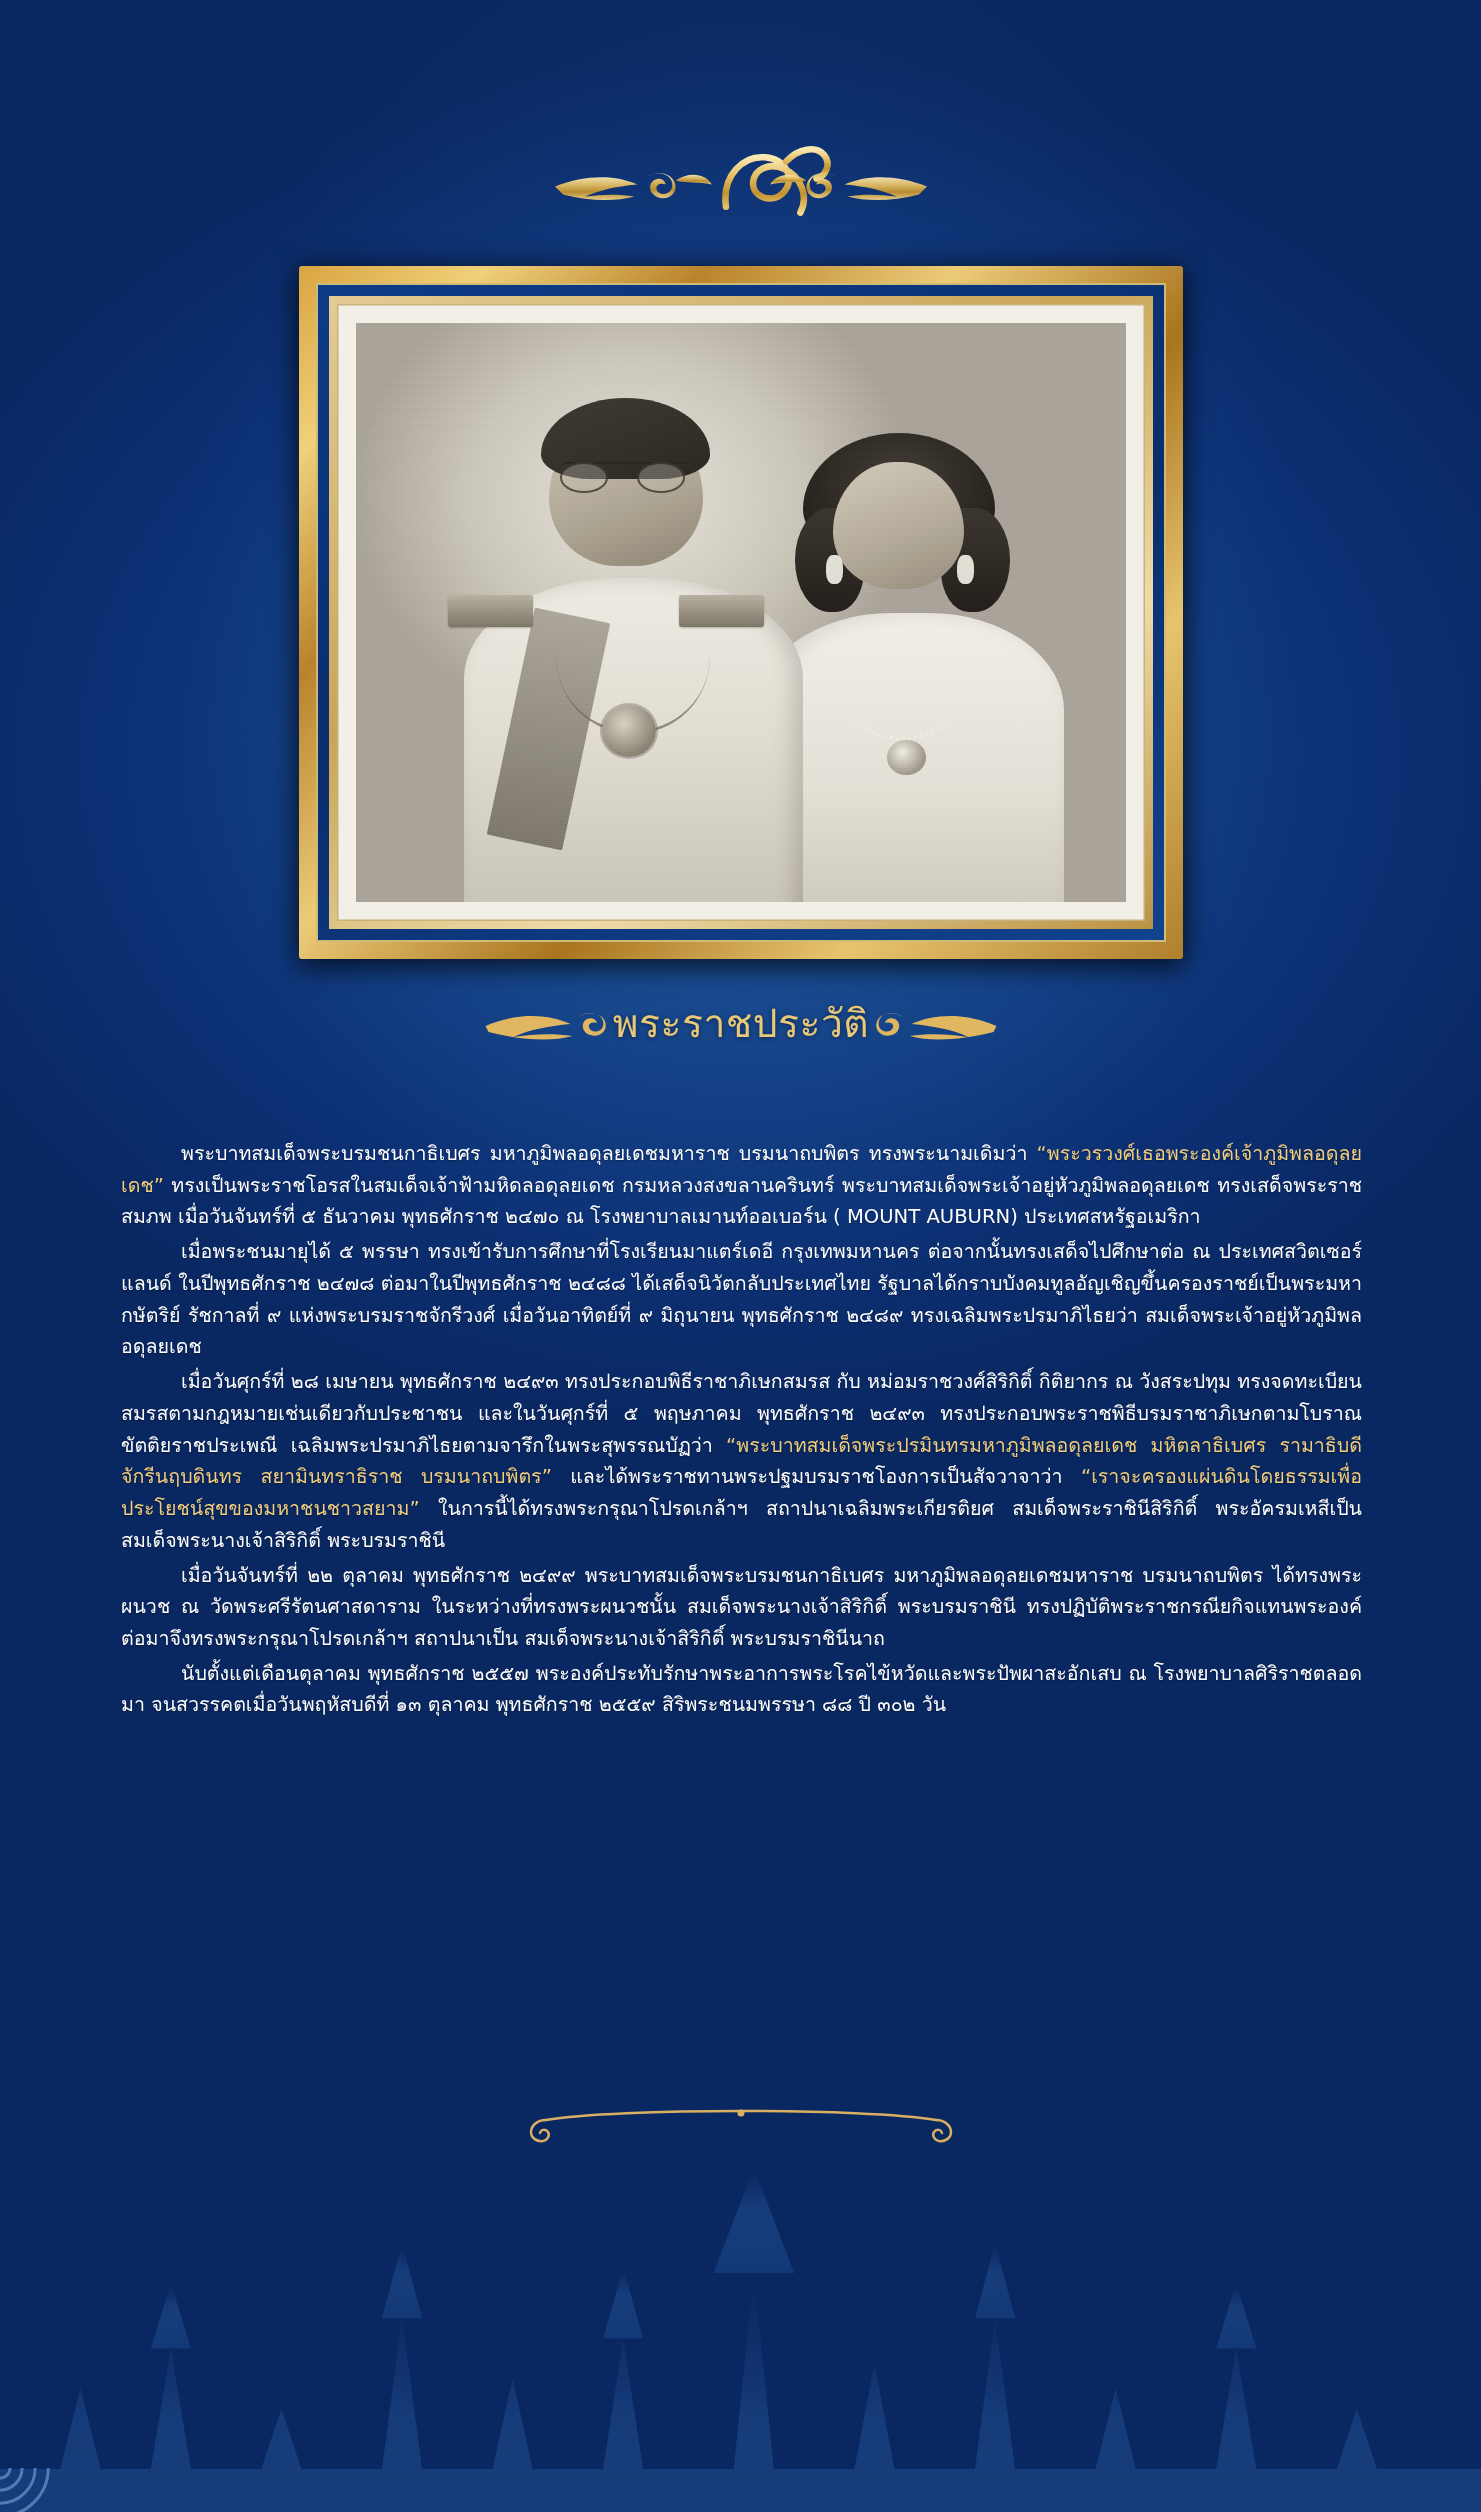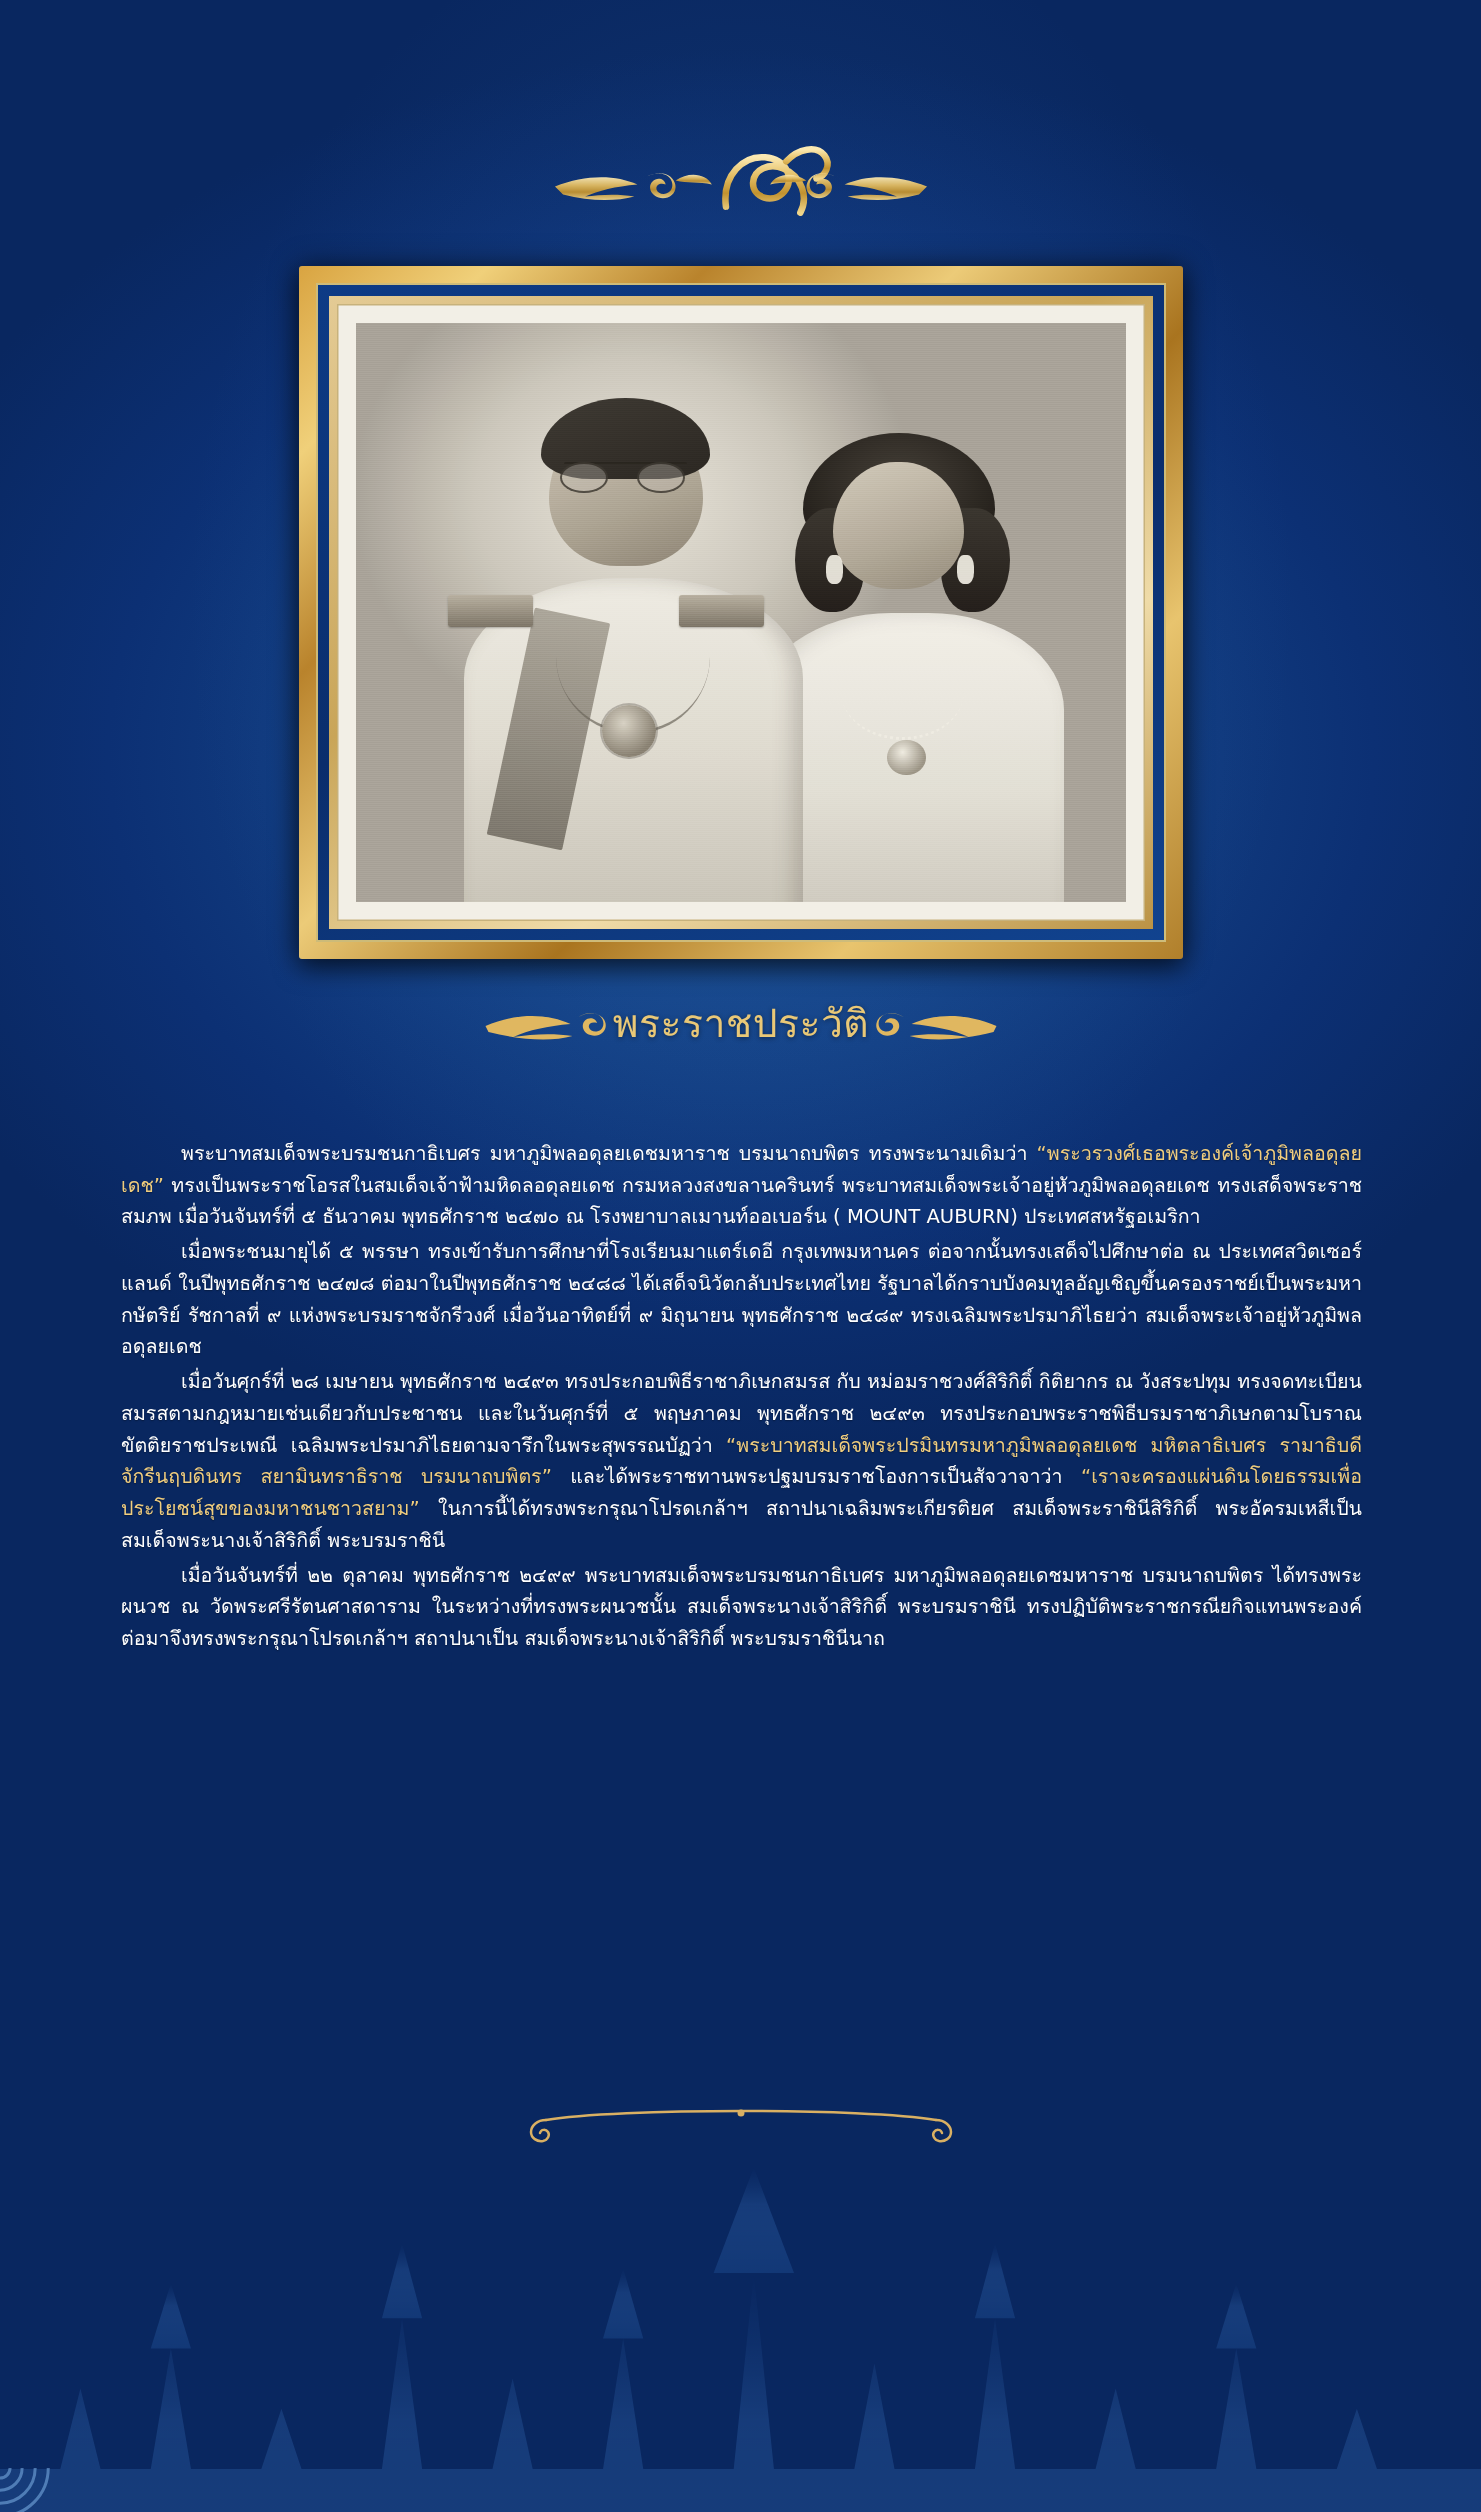--- a/index.html
+++ b/index.html
@@ -329,20 +329,21 @@
         <path d="M196 34 c20 -13 46 -9 53 9 c7 18 -11 33 -29 27 c-15 -4 -20 -20 -11 -29 c8 -8 22 -5 24 5 c-11 -3 -18 2 -16 9 c3 9 16 11 24 4 c9 -9 5 -26 -9 -31 c-13 -5 -27 0 -36 6 Z"></path>
       </g>
     </svg>
   </div>
 
   <div class="body-block" id="body-block">
       <div class="para"><span>พระบาทสมเด็จพระบรมชนกาธิเบศร  มหาภูมิพลอดุลยเดชมหาราช  บรมนาถบพิตร  ทรงพระนามเดิมว่า </span><span class="gold">“พระวรวงศ์เธอพระองค์เจ้าภูมิพลอดุลยเดช”</span><span> ทรงเป็นพระราชโอรสในสมเด็จเจ้าฟ้ามหิดลอดุลยเดช กรมหลวงสงขลานครินทร์ พระบาทสมเด็จพระเจ้าอยู่หัวภูมิพลอดุลยเดช ทรงเสด็จพระราชสมภพ เมื่อวันจันทร์ที่ ๕ ธันวาคม พุทธศักราช ๒๔๗๐ ณ โรงพยาบาลเมานท์ออเบอร์น ( MOUNT AUBURN) ประเทศสหรัฐอเมริกา</span></div>
       <div class="para"><span>เมื่อพระชนมายุได้ ๕ พรรษา ทรงเข้ารับการศึกษาที่โรงเรียนมาแตร์เดอี กรุงเทพมหานคร ต่อจากนั้นทรงเสด็จไปศึกษาต่อ ณ ประเทศสวิตเซอร์แลนด์ ในปีพุทธศักราช ๒๔๗๘ ต่อมาในปีพุทธศักราช ๒๔๘๘ ได้เสด็จนิวัตกลับประเทศไทย รัฐบาลได้กราบบังคมทูลอัญเชิญขึ้นครองราชย์เป็นพระมหากษัตริย์ รัชกาลที่ ๙ แห่งพระบรมราชจักรีวงศ์ เมื่อวันอาทิตย์ที่ ๙ มิถุนายน พุทธศักราช ๒๔๘๙ ทรงเฉลิมพระปรมาภิไธยว่า สมเด็จพระเจ้าอยู่หัวภูมิพลอดุลยเดช</span></div>
       <div class="para"><span>เมื่อวันศุกร์ที่ ๒๘ เมษายน พุทธศักราช ๒๔๙๓ ทรงประกอบพิธีราชาภิเษกสมรส กับ หม่อมราชวงศ์สิริกิติ์ กิติยากร ณ วังสระปทุม ทรงจดทะเบียนสมรสตามกฎหมายเช่นเดียวกับประชาชน และในวันศุกร์ที่ ๕ พฤษภาคม พุทธศักราช ๒๔๙๓ ทรงประกอบพระราชพิธีบรมราชาภิเษกตามโบราณ ขัตติยราชประเพณี เฉลิมพระปรมาภิไธยตามจารึกในพระสุพรรณบัฏว่า </span><span class="gold">“พระบาทสมเด็จพระปรมินทรมหาภูมิพลอดุลยเดช มหิตลาธิเบศร รามาธิบดี จักรีนฤบดินทร สยามินทราธิราช บรมนาถบพิตร”</span><span> และได้พระราชทานพระปฐมบรมราชโองการเป็นสัจวาจาว่า </span><span class="gold">“เราจะครองแผ่นดินโดยธรรมเพื่อประโยชน์สุขของมหาชนชาวสยาม”</span><span> ในการนี้ได้ทรงพระกรุณาโปรดเกล้าฯ สถาปนาเฉลิมพระเกียรติยศ สมเด็จพระราชินีสิริกิติ์ พระอัครมเหสีเป็น สมเด็จพระนางเจ้าสิริกิติ์ พระบรมราชินี</span></div>
       <div class="para"><span>เมื่อวันจันทร์ที่ ๒๒ ตุลาคม พุทธศักราช ๒๔๙๙ พระบาทสมเด็จพระบรมชนกาธิเบศร มหาภูมิพลอดุลยเดชมหาราช บรมนาถบพิตร ได้ทรงพระผนวช ณ วัดพระศรีรัตนศาสดาราม ในระหว่างที่ทรงพระผนวชนั้น สมเด็จพระนางเจ้าสิริกิติ์ พระบรมราชินี ทรงปฏิบัติพระราชกรณียกิจแทนพระองค์ ต่อมาจึงทรงพระกรุณาโปรดเกล้าฯ สถาปนาเป็น สมเด็จพระนางเจ้าสิริกิติ์ พระบรมราชินีนาถ</span></div>
+      <div class="para"><span>นับตั้งแต่เดือนตุลาคม พุทธศักราช ๒๕๕๗ พระองค์ประทับรักษาพระอาการพระโรคไข้หวัดและพระปัพผาสะอักเสบ ณ โรงพยาบาลศิริราชตลอดมา จนสวรรคตเมื่อวันพฤหัสบดีที่ ๑๓ ตุลาคม พุทธศักราช ๒๕๕๙ สิริพระชนมพรรษา ๘๘ ปี ๓๐๒ วัน</span></div>
     </div>
 
   <div class="divider">
     <svg width="452" height="45" viewBox="0 0 900 90">
       <g fill="none" stroke="#d9b063" stroke-width="5" stroke-linecap="round">
         <path d="M60 40 C200 16 700 16 840 40"></path>
         <path d="M60 40 c-18 0 -30 12 -30 24 c0 12 12 20 24 18 c10 -2 14 -12 10 -18 c-4 -6 -14 -6 -16 2"></path>
         <path d="M840 40 c18 0 30 12 30 24 c0 12 -12 20 -24 18 c-10 -2 -14 -12 -10 -18 c4 -6 14 -6 16 2"></path>
       </g>
       <circle cx="450" cy="26" r="7" fill="#d9b063"></circle>

